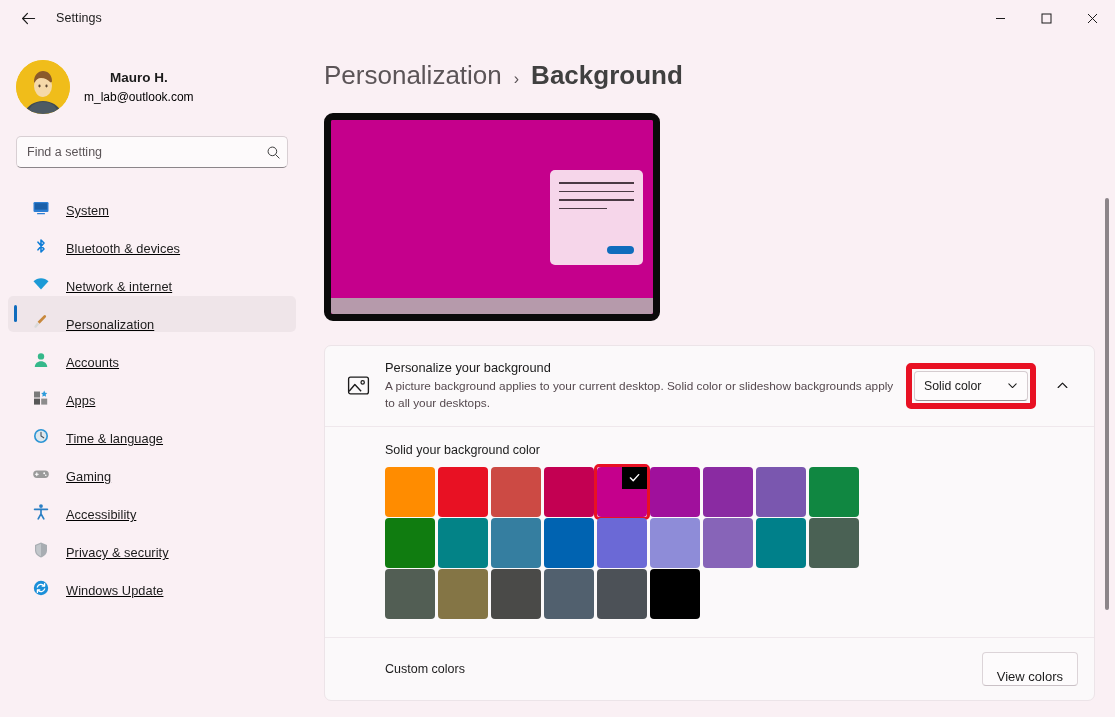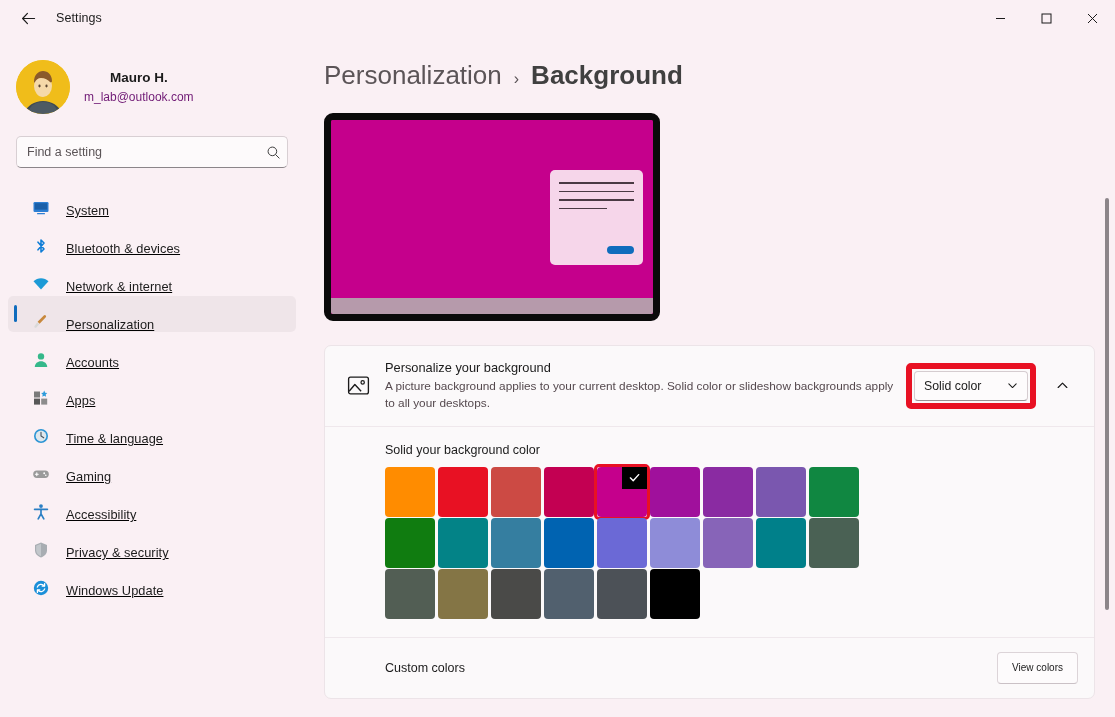--- a/index.html
+++ b/index.html
@@ -85,21 +85,21 @@
   }
   .acct-text { margin-left: 14px; line-height: 1.35; }
   .acct-name {
     font-size: 13.5px;
     font-weight: bold;
     color: #1b1b1b;
     margin-left: 26px;
   }
   .acct-mail {
     font-size: 12px;
-    color: #701a75;
+    color: #000000;
     margin-top: 1px;
   }
 
   .searchbox {
     position: relative;
     margin: 14px 16px 0 16px;
     height: 32px;
     background: #fdfafb;
     border: 1px solid #d8cfd3;
     border-bottom: 1.5px solid #8b8589;
@@ -351,26 +351,26 @@
     padding: 14px 16px 14px 60px;
     min-height: 58px;
   }
   .custom-label {
     flex: 1;
     font-size: 12.5px;
     color: #1b1b1b;
   }
   .view-btn {
     height: 32px;
-    padding: 8px 14px;
+    padding: 16px 14px;
     background: #fdfbfc;
     border: 1px solid #dcd4d8;
     border-bottom: 1.5px solid #cac1c6;
     border-radius: 4px;
-    font-size: 10px;
+    font-size: 13px;
     color: #1b1b1b;
     font-family: "Liberation Sans", sans-serif;
     cursor: pointer;
   }
 
   
   .scrollbar-track {
     position: absolute;
     right: 3px;
     top: 38px;

